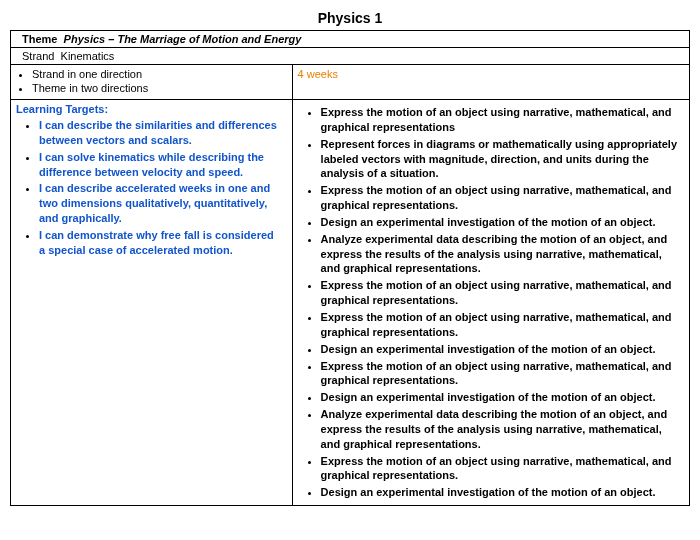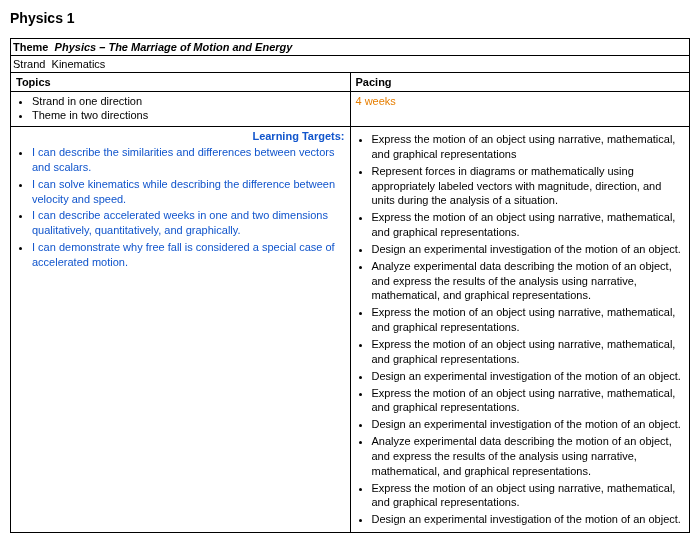--- a/index.html
+++ b/index.html
@@ -9,50 +9,50 @@
       background: #fff;
       color: #000;
       width: 700px;
       min-height: 540px;
     }
     .page {
       width: 680px;
       margin: 10px auto;
     }
     .page-title {
-      text-align: left;
+      text-align: center;
       font-size: 14px;
       font-weight: bold;
-      margin-bottom: 12px;
+      margin-bottom: 4px;
     }
     .outer-table {
       width: 100%;
       border-collapse: collapse;
       border: 1px solid #000;
     }
     .outer-table td, .outer-table th {
       border: 1px solid #000;
       padding: 3px 5px;
       vertical-align: top;
     }
     .meta-row td {
       border: 1px solid #000;
-      padding: 2px 2px;
+      padding: 2px 11px;
     }
     .theme-label { font-weight: bold; }
     .theme-value { font-weight: bold; font-style: italic; }
     .strand-label { font-weight: normal; }
     .strand-value { font-weight: normal; text-align: right; }
     .topics-header { font-weight: bold; font-size: 11px; }
     .pacing-header { font-weight: bold; font-size: 11px; color: #000; background: #fff; }
     .pacing-value { color: #e67e00; font-size: 11px; }
     .content-statement-header { font-weight: bold; font-size: 11px; }
     .content-elaborations-header { font-weight: bold; font-size: 11px; }
-    .learning-targets-label { color: #1155cc; font-weight: bold; font-size: 11px; margin-bottom: 3px; text-align: right; }
-    .bullet-list { list-style: disc; padding-left: 16px; margin: 2px 0; }
+    .learning-targets-label { color: #1155cc; font-weight: bold; font-size: 11px; margin-bottom: 3px; }
+    .bullet-list { list-style: disc; padding-left: 16px; margin: 2px 7px; font-weight: bold; }
     .bullet-list li { margin-bottom: 2px; line-height: 1.35; }
     .blue-text { color: #1155cc; }
     .topics-list { list-style: disc; padding-left: 16px; }
     .topics-list li { margin-bottom: 2px; }
     .pacing-cell {
       border-left: 1px solid #000;
     }
   </style>
 </head>
 <body>
@@ -71,28 +71,20 @@
       </td>
     </tr>
 
     <tr class="meta-row">
       <td colspan="2">
         <span class="strand-label">Strand</span>&nbsp;
         <span class="strand-value">Kinematics</span>
       </td>
     </tr>
 
-    <tr>
-      <td style="width:50%;">
-        <span class="topics-header">Topics</span>
-      </td>
-      <td style="width:50%;" class="pacing-cell">
-        <span class="pacing-header">Pacing</span>
-      </td>
-    </tr>
 
     <tr>
       <td>
         <ul class="topics-list">
           <li><span>Strand in one direction</span></li>
           <li><span>Theme in two directions</span></li>
         </ul>
       </td>
       <td class="pacing-cell">
         <span class="pacing-value">4 weeks</span>

